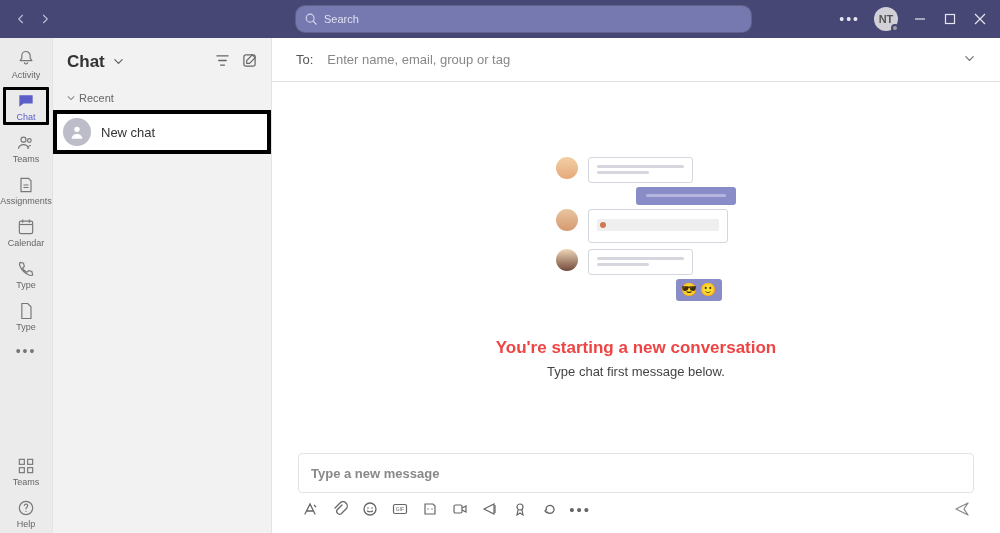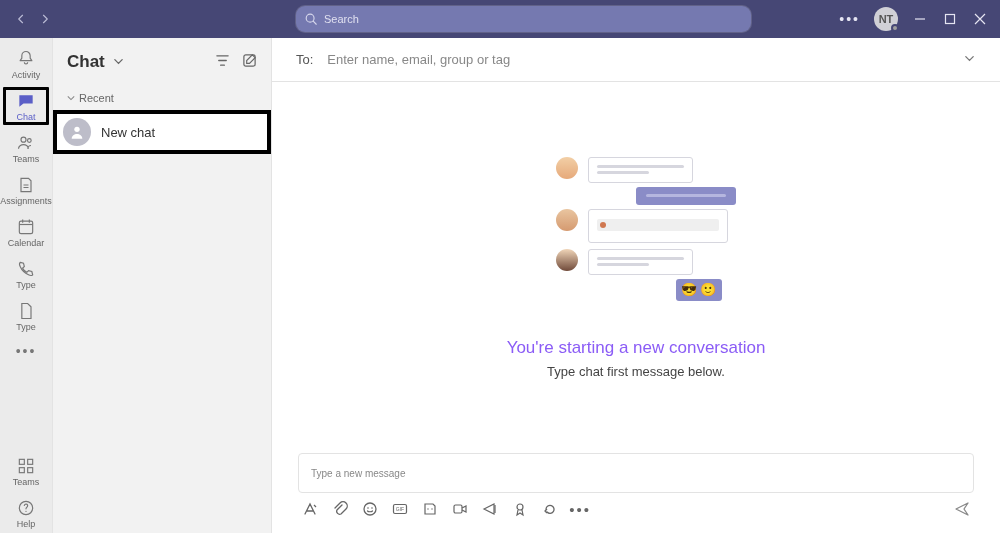--- a/index.html
+++ b/index.html
@@ -57,26 +57,26 @@
   .illus-avatar.b3{background:linear-gradient(180deg,#f0d5b8 0%, #704a3a 100%);}
   .illus-bubble{width:105px;height:26px;border:1px solid #d6d6de;border-radius:3px;background:#fff;display:flex;flex-direction:column;justify-content:center;gap:3px;padding:5px 8px;}
   .illus-bubble .ln{height:3px;background:#d6d6de;border-radius:2px;}
   .illus-bubble .ln.short{width:60%;}
   .illus-sent{width:100px;height:18px;background:#8a8cc7;border-radius:3px;display:flex;align-items:center;justify-content:center;}
   .illus-sent .ln{height:3px;width:80%;background:#b5b6df;border-radius:2px;}
   .illus-wide{width:140px;height:34px;border:1px solid #d6d6de;border-radius:3px;background:#fff;padding:5px 8px;display:flex;flex-direction:column;gap:4px;}
   .illus-wide .inner{height:12px;background:#efefef;border-radius:2px;position:relative;}
   .illus-wide .inner::before{content:"";position:absolute;left:3px;top:3px;width:6px;height:6px;border-radius:50%;background:#d07850;}
   .emoji-bubble{width:46px;height:22px;background:#8a8cc7;border-radius:3px;display:flex;align-items:center;justify-content:center;gap:4px;font-size:13px;}
-  .convo-title{font-size:17px;font-weight:400;color:#8b5cf6;}
+  .convo-title{font-size:17px;font-weight:700;color:#ef4444;}
   .convo-sub{font-size:13px;color:#444;}
 
   .composer-wrap{padding:0 26px 8px 26px;}
   .composer{height:40px;border:1px solid #e3e3e3;border-radius:4px;display:flex;align-items:center;padding:0 12px;background:#fff;}
-  .composer input{border:none;outline:none;flex:1;font-size:10px;}
+  .composer input{border:none;outline:none;flex:1;font-size:13px;font-weight:bold;}
   .composer input::placeholder{color:#888;}
   .compose-toolbar{display:flex;align-items:center;gap:14px;padding:8px 4px;color:#666;}
   .compose-toolbar .send{margin-left:auto;color:#888;}
   .compose-toolbar svg,.compose-toolbar .glyph{width:16px;height:16px;font-size:15px;line-height:1;display:flex;align-items:center;justify-content:center;}
 </style>
 </head>
 <body>
 
 <div class="titlebar">
   <div class="nav-arrows">

